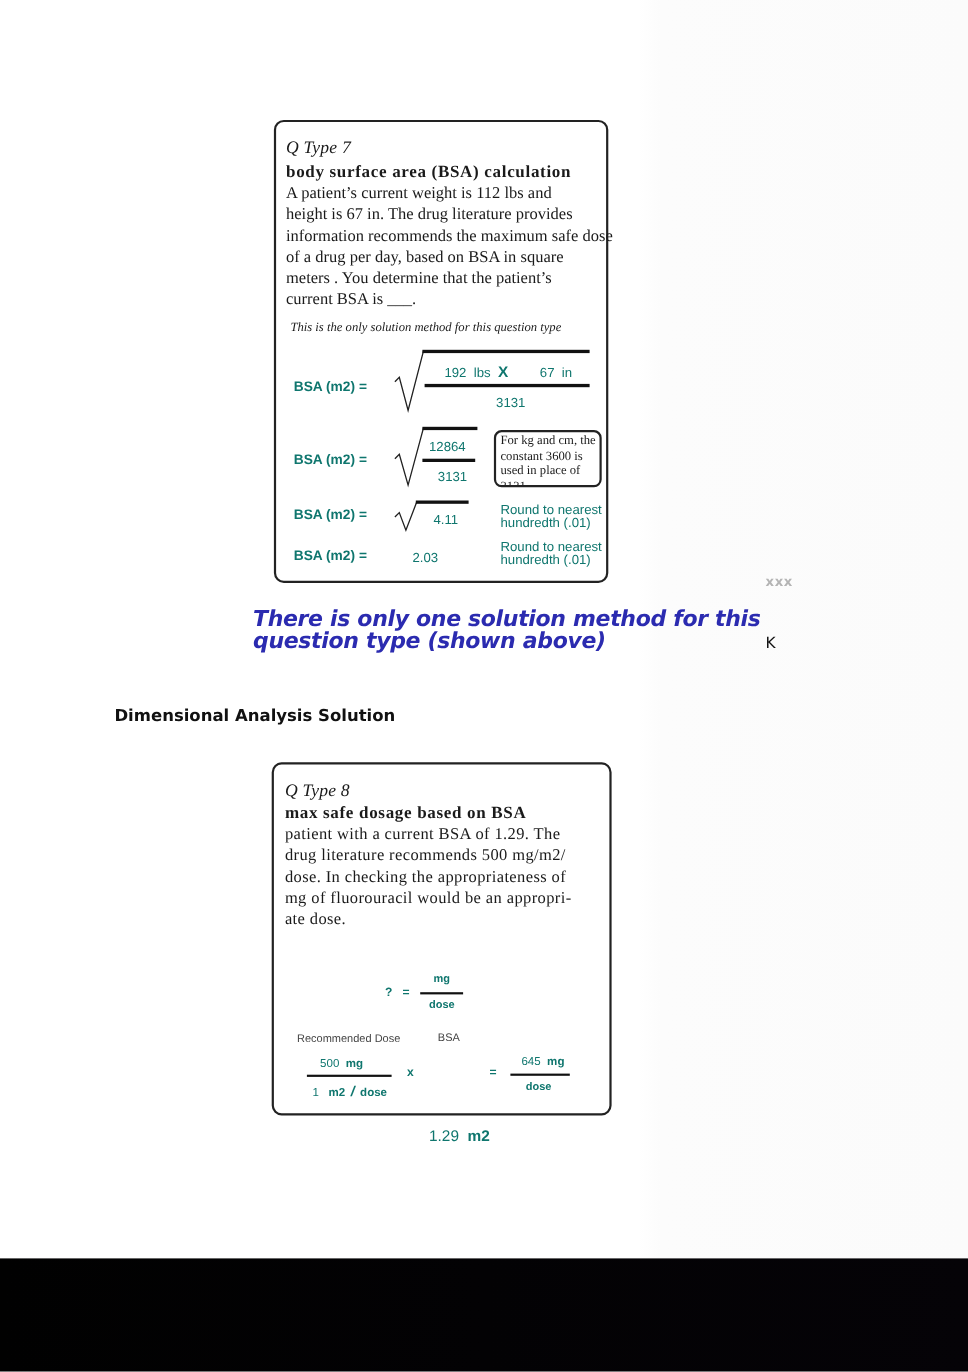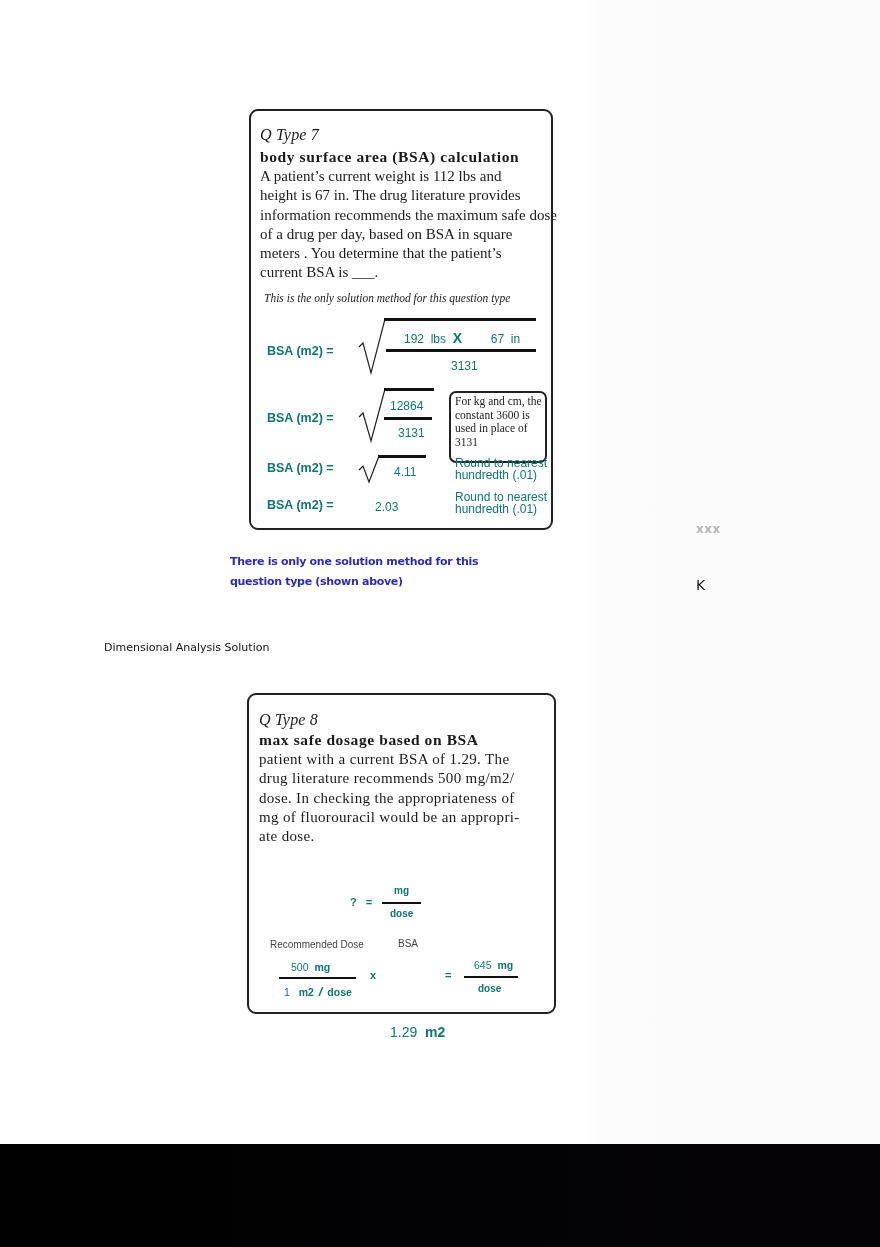--- a/index.html
+++ b/index.html
@@ -96,22 +96,23 @@
       padding: 2px 0 0 4px;
       white-space: nowrap;
       overflow: hidden;
     }
 
     .blue-note {
       position: absolute;
       left: 230px;
       top: 552px;
       font-family: "DejaVu Sans", sans-serif;
-      font-weight: bold;
-      font-size: 11px;
+      font-style: italic;
+      font-weight: bold;
+      font-size: 20px;
       line-height: 20px;
       color: #2b2bb0;
       letter-spacing: -0.3px;
       white-space: nowrap;
     }
     .xxx {
       position: absolute;
       left: 696px;
       top: 522px;
       font-size: 12px;
@@ -124,22 +125,22 @@
       left: 696px;
       top: 577px;
       font-size: 14px;
       color: #111;
     }
     .section-heading {
       position: absolute;
       left: 104px;
       top: 641px;
       font-family: "DejaVu Sans", sans-serif;
-      font-weight: normal;
-      font-size: 11px;
+      font-weight: bold;
+      font-size: 15px;
       color: #111;
       white-space: nowrap;
     }
   </style>
 </head>
 <body>
 
 <div class="page">
 
   <div class="card card1">
@@ -172,21 +173,21 @@
     <div class="m m-num" style="left:200px; top:248px;">3131</div>
 
     <div class="m m-label" style="left:16px; top:300px;">BSA (m2) =</div>
     <svg class="radical" style="left:106px; top:276px;" width="30" height="58">
       <polyline points="2,30 6,26 14,54 28,2" fill="none" stroke="#222" stroke-width="1.2"></polyline>
     </svg>
     <div class="hline" style="left:133px; top:277px; width:50px; height:2.5px;"></div>
     <div class="m m-num" style="left:139px; top:288px;">12864</div>
     <div class="hline" style="left:133px; top:306px; width:48px; height:2.5px;"></div>
     <div class="m m-num" style="left:147px; top:315px;">3131</div>
-    <div class="constbox" style="left:198px; top:280px; width:98px; height:72px;">
+    <div class="constbox" style="left:198px; top:280px; width:98px; height:52px;">
       <div>For kg and cm, the</div>
       <div>constant 3600 is</div>
       <div>used in place of</div>
       <div>3131</div>
     </div>
 
     <div class="m m-label" style="left:16px; top:350px;">BSA (m2) =</div>
     <svg class="radical" style="left:106px; top:343px;" width="30" height="30">
       <polyline points="2,16 6,12 12,28 22,2" fill="none" stroke="#222" stroke-width="1.2"></polyline>
     </svg>

